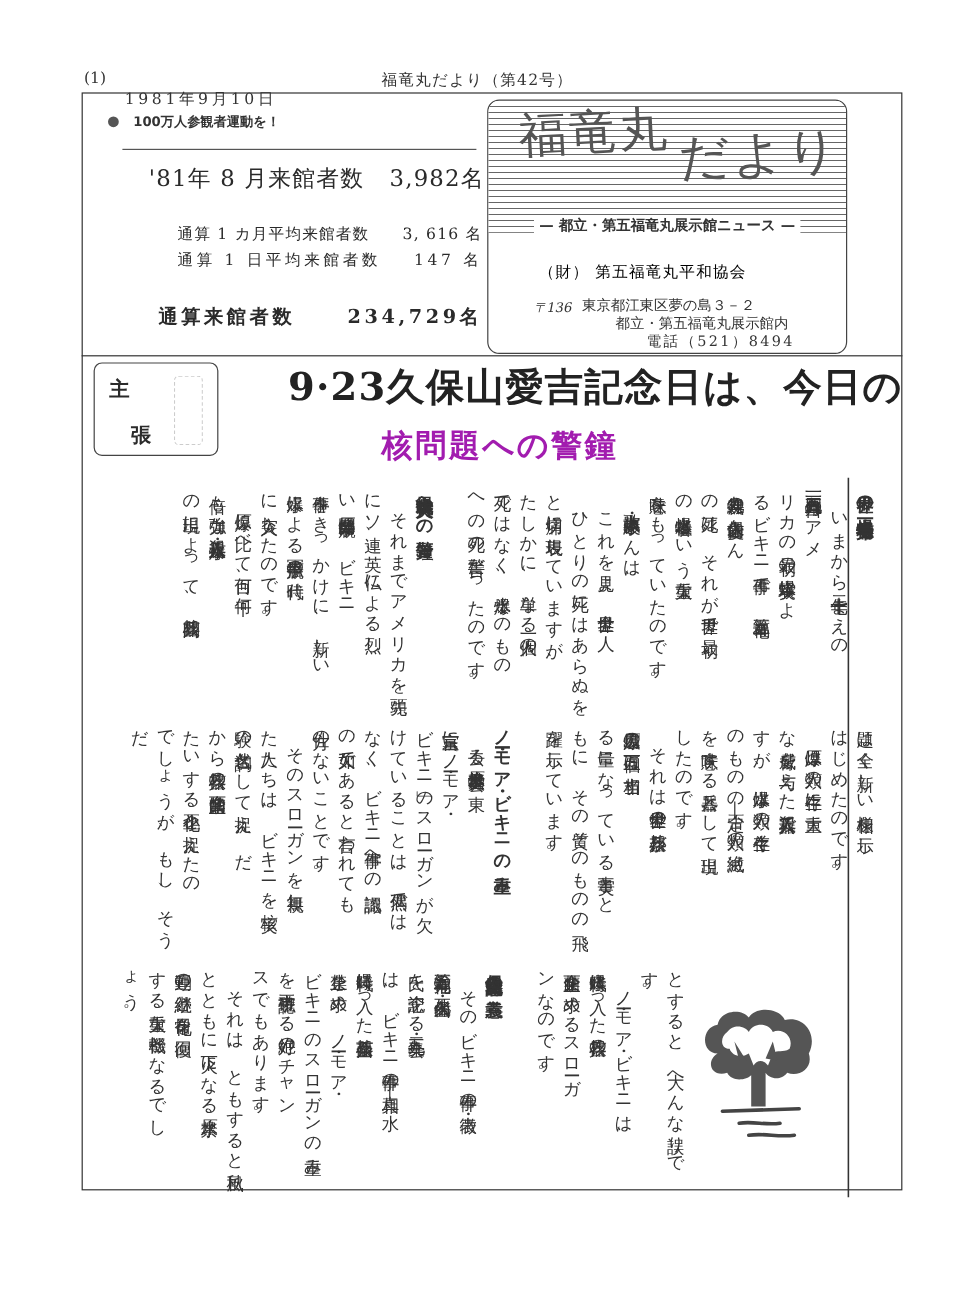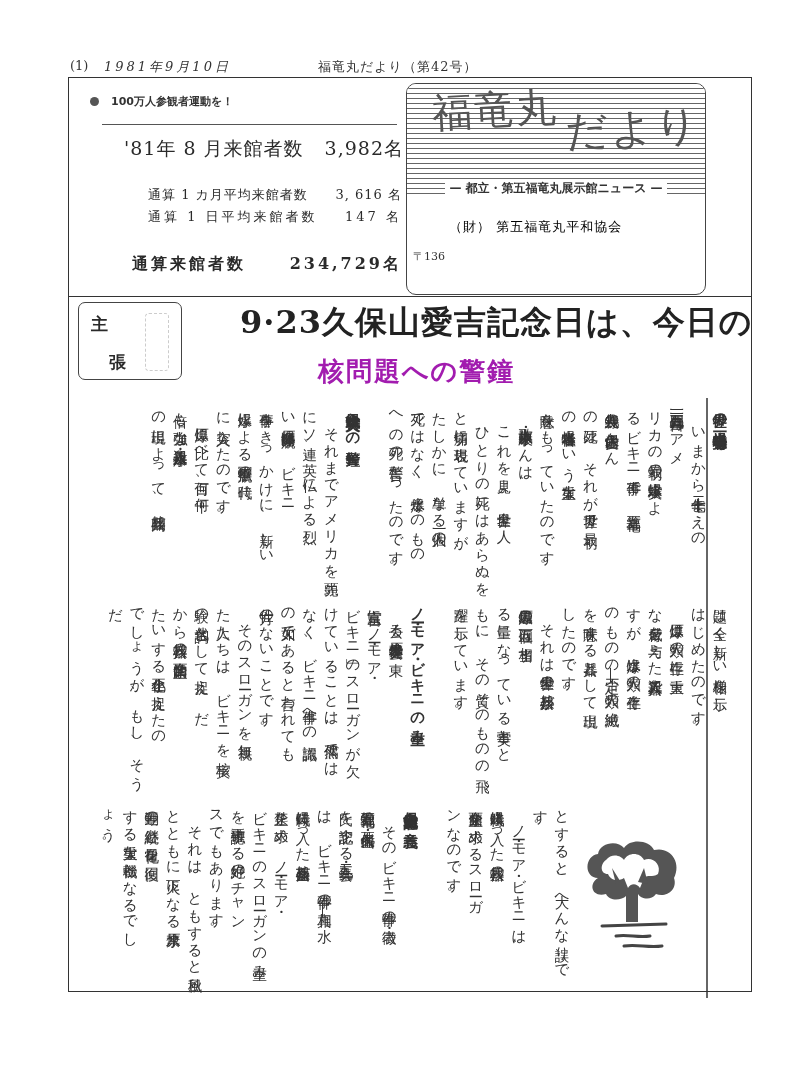--- a/index.html
+++ b/index.html
@@ -1,21 +1,21 @@
 <!DOCTYPE html>
 <html><head>
 <meta charset="utf-8">
 <style>
   * { box-sizing: border-box; margin: 0; padding: 0; }
   html, body { width: 800px; height: 1079px; background: #ffffff; overflow: hidden; }
   body { position: relative; font-family: "DejaVu Serif", "Liberation Serif", serif; color: #2a2a2a; }
 
   .page-header { position: absolute; left: 70px; top: 56px; width: 660px; height: 20px; font-size: 13px; color: #333; }
   .page-header .pg { position: absolute; left: 0; top: 2px; }
-  .page-header .date { position: absolute; left: 34px; top: 2px; letter-spacing: 3px; font-style: italic; }
+  .page-header .date { position: absolute; left: 34px; top: 18px; letter-spacing: 3px; }
   .page-header .pub { position: absolute; left: 248px; top: 2px; letter-spacing: 1px; }
 
   .frame { position: absolute; left: 68px; top: 77px; width: 684px; height: 915px; border: 1.5px solid #333; }
 
   
   .stats { position: absolute; left: 80px; top: 88px; width: 320px; height: 200px; }
   .campaign { position: absolute; left: 10px; top: 6px; font-family: "DejaVu Sans", sans-serif; font-size: 11px; font-weight: bold; color: #333; }
   .campaign .dot { display: inline-block; width: 9px; height: 9px; background: #555; border-radius: 50%; margin-right: 12px; vertical-align: -1px; }
   .stats .rule { position: absolute; left: 22px; top: 36px; width: 295px; border-top: 1.2px solid #555; }
   .row { position: absolute; left: 0; width: 320px; white-space: nowrap; }
@@ -28,21 +28,21 @@
 
   
   .masthead { position: absolute; left: 406px; top: 83px; width: 300px; height: 212px; border: 1.4px solid #444; border-radius: 10px; overflow: hidden; background: #fff; }
   .mast-band { position: absolute; left: 0; top: 0; width: 100%; height: 110px;
     background: repeating-linear-gradient(to bottom, #fff 0, #fff 4px, #666 4px, #666 5px); }
   .mast-title { position: absolute; left: 24px; top: 8px; font-family: "DejaVu Sans", sans-serif; font-size: 40px; color: #555; letter-spacing: 2px; line-height: 1; transform: rotate(-3deg); transform-origin: left top; }
   .mast-title .hira { font-size: 42px; position: relative; top: 26px; margin-left: 6px; }
   .mast-sub { position: absolute; left: 0; top: 96px; width: 100%; text-align: center; font-family: "DejaVu Sans", sans-serif; font-size: 12px; font-weight: bold; color: #333; background: transparent; }
   .mast-sub span { background: #fff; padding: 0 4px; text-align: center; }
   .mast-org { position: absolute; left: 42px; top: 134px; font-size: 13px; color: #000000; letter-spacing: 1px; }
-  .mast-zip { position: absolute; left: 6px; top: 165px; font-size: 11px; color: #333; }
+  .mast-zip { position: absolute; left: 38px; top: 165px; font-size: 11px; color: #333; font-style: italic; }
   .mast-addr { position: absolute; left: 78px; top: 163px; font-size: 12px; color: #333; line-height: 15px; }
   .mast-addr div:nth-child(2) { padding-left: 28px; }
   .mast-addr div:nth-child(3) { padding-left: 54px; letter-spacing: 2px; }
 
   
   .hr-top { position: absolute; left: 68px; top: 296px; width: 684px; border-top: 1.4px solid #333; }
   .shucho { position: absolute; left: 78px; top: 302px; width: 104px; height: 78px; border: 1.3px solid #444; border-radius: 7px; }
   .shucho .c1 { position: absolute; left: 12px; top: 10px; font-size: 17px; font-weight: bold; }
   .shucho .c2 { position: absolute; left: 30px; top: 48px; font-size: 17px; font-weight: bold; }
   .shucho .blot { position: absolute; left: 66px; top: 10px; width: 24px; height: 58px; border: 1px dashed #ccc; border-radius: 4px; }
@@ -95,20 +95,25 @@
 </div>
 
 <div class="masthead">
   <div class="mast-band"></div>
   <div class="mast-title">
     <span>福竜丸</span><span class="hira">だより</span>
   </div>
   <div class="mast-sub"><span>— 都立・第五福竜丸展示館ニュース —</span></div>
   <div class="mast-org">（財） 第五福竜丸平和協会</div>
   <div class="mast-zip">〒136</div>
+  <div class="mast-addr">
+    <div>東京都江東区夢の島３－２</div>
+    <div>都立・第五福竜丸展示館内</div>
+    <div>電話（521）8494</div>
+  </div>
 </div>
 
 <div class="hr-top"></div>
 
 <div class="shucho">
   <span class="c1">主</span>
   <span class="c2">張</span>
   <span class="blot"></span>
 </div>
 <div class="headline">9·23久保山愛吉記念日は、今日の</div>

